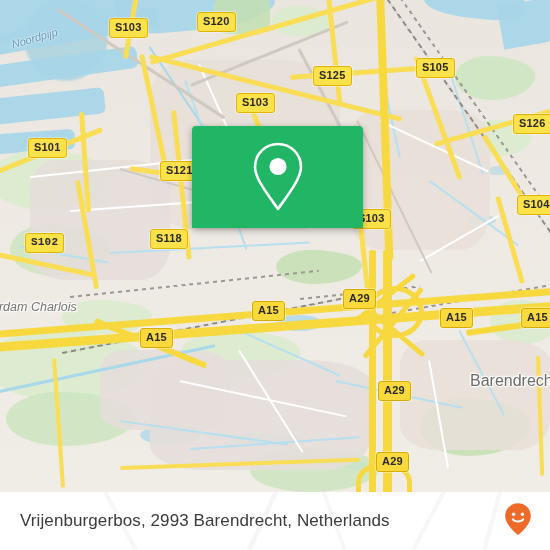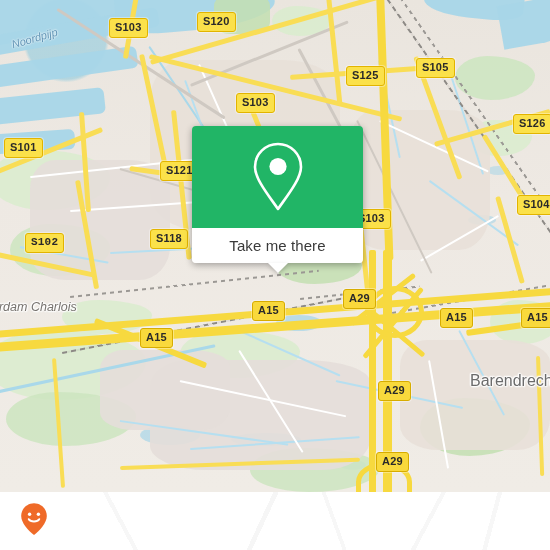--- a/index.html
+++ b/index.html
@@ -349,25 +349,25 @@
     <div class="road road-mj" style="left:120px;top:466px;width:240px;height:4px;transform:rotate(-2deg);"></div>
     <div class="road road-mj" style="left:540px;top:356px;width:120px;height:4px;transform:rotate(88deg);"></div>
 
     <div class="water-label" style="left:11px;top:32px;transform:rotate(-16deg);">Noordpijp</div>
 
     <div class="place-label" style="left:470px;top:372px;">Barendrecht</div>
     <div class="place-label sm" style="left:-8px;top:300px;font-style:italic;">erdam Charlois</div>
 
     <div class="shield" style="left:109px;top:18px;">S103</div>
     <div class="shield" style="left:197px;top:12px;">S120</div>
-    <div class="shield" style="left:346px;top:66px;">S125</div>
+    <div class="shield" style="left:313px;top:66px;">S125</div>
     <div class="shield" style="left:416px;top:58px;">S105</div>
     <div class="shield" style="left:236px;top:93px;">S103</div>
     <div class="shield" style="left:513px;top:114px;">S126</div>
-    <div class="shield" style="left:4px;top:138px;">S101</div>
+    <div class="shield" style="left:28px;top:138px;">S101</div>
     <div class="shield" style="left:160px;top:161px;">S121</div>
     <div class="shield" style="left:517px;top:195px;">S104</div>
     <div class="shield" style="left:352px;top:209px;">S103</div>
     <div class="shield" style="left:150px;top:229px;">S118</div>
     <div class="shield" style="left:25px;top:233px;font-family:Liberation Mono, monospace;">S102</div>
     <div class="shield mo" style="left:252px;top:301px;">A15</div>
     <div class="shield mo" style="left:343px;top:289px;">A29</div>
     <div class="shield mo" style="left:440px;top:308px;">A15</div>
     <div class="shield mo" style="left:521px;top:308px;">A15</div>
     <div class="shield mo" style="left:140px;top:328px;">A15</div>
@@ -376,30 +376,27 @@
 
     <div class="card">
       <div class="card-green">
         <span>
           <svg class="pin-svg" width="58" height="72" viewBox="0 0 58 72" aria-hidden="true">
             <path d="M29 3 C16.3 3 6 13.2 6 25.9 C6 38 20 55 29 68 C38 55 52 38 52 25.9 C52 13.2 41.7 3 29 3 Z" fill="none" stroke="#ffffff" stroke-width="2.6" stroke-linejoin="round"></path>
             <circle cx="29" cy="25.5" r="8.6" fill="#ffffff"></circle>
           </svg>
         </span>
       </div>
-      <div class="card-white">
-        <span class="card-label">Take me there</span>
-        <span class="card-tail"></span>
-      </div>
     </div>
 
   </div>
 
   <div class="footer">
     <div class="footer-watermark"></div>
+    <div class="footer-addr">Vrijenburgerbos, 2993 Barendrecht, Netherlands</div>
     <div class="brand">
       <span>
         <svg width="28" height="34" viewBox="0 0 28 34" aria-hidden="true">
           <path d="M14 1.2 C6.9 1.2 1.2 6.9 1.2 14 C1.2 21 8.4 28.6 14 33 C19.6 28.6 26.8 21 26.8 14 C26.8 6.9 21.1 1.2 14 1.2 Z" fill="#ef6a28"></path>
           <circle cx="9.6" cy="12.2" r="1.7" fill="#ffffff"></circle>
           <circle cx="18.4" cy="12.2" r="1.7" fill="#ffffff"></circle>
           <path d="M8.8 17.2 C10.6 20.2 17.4 20.2 19.2 17.2" fill="none" stroke="#ffffff" stroke-width="2" stroke-linecap="round"></path>
         </svg>
       </span>
     </div>

